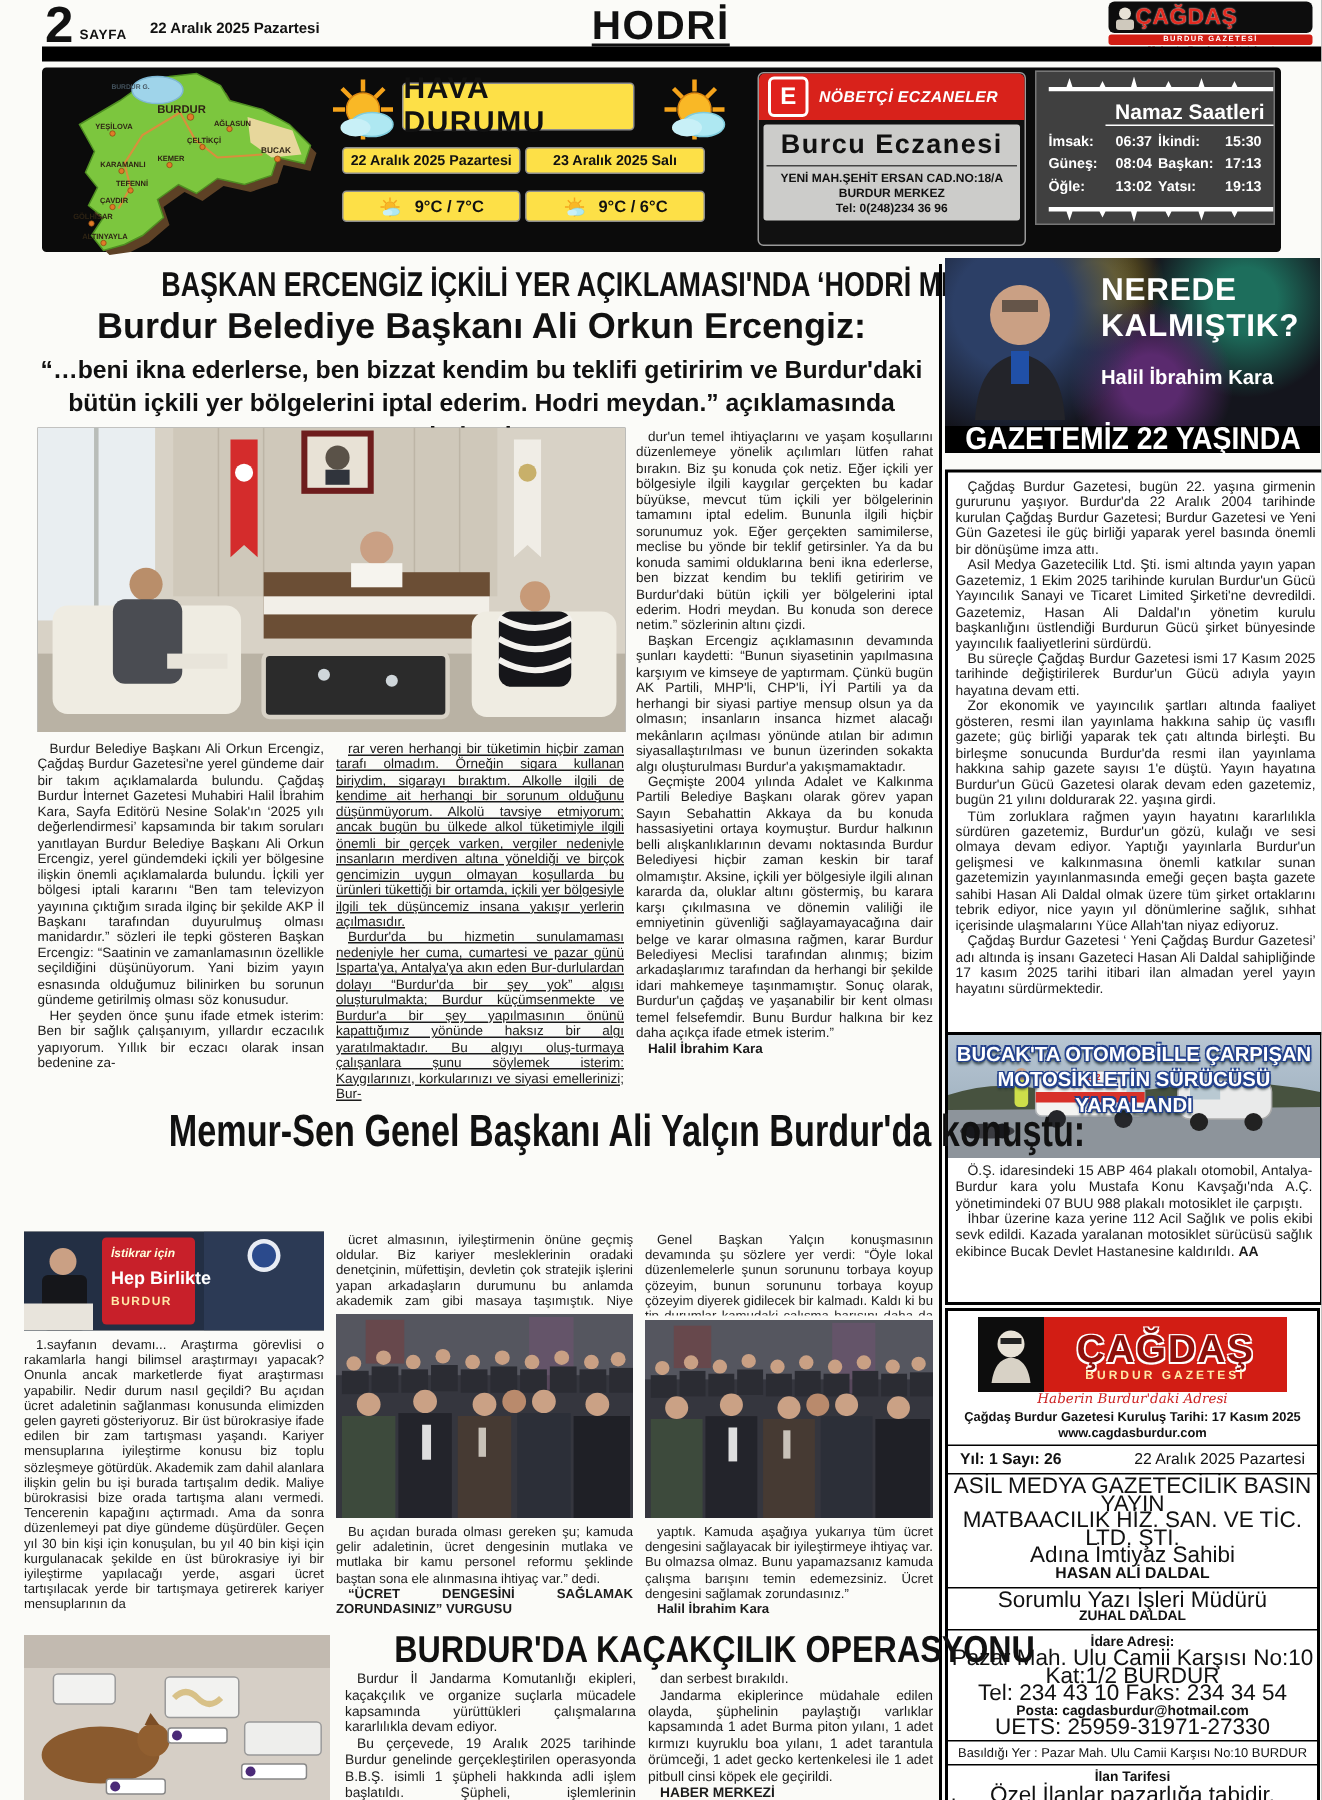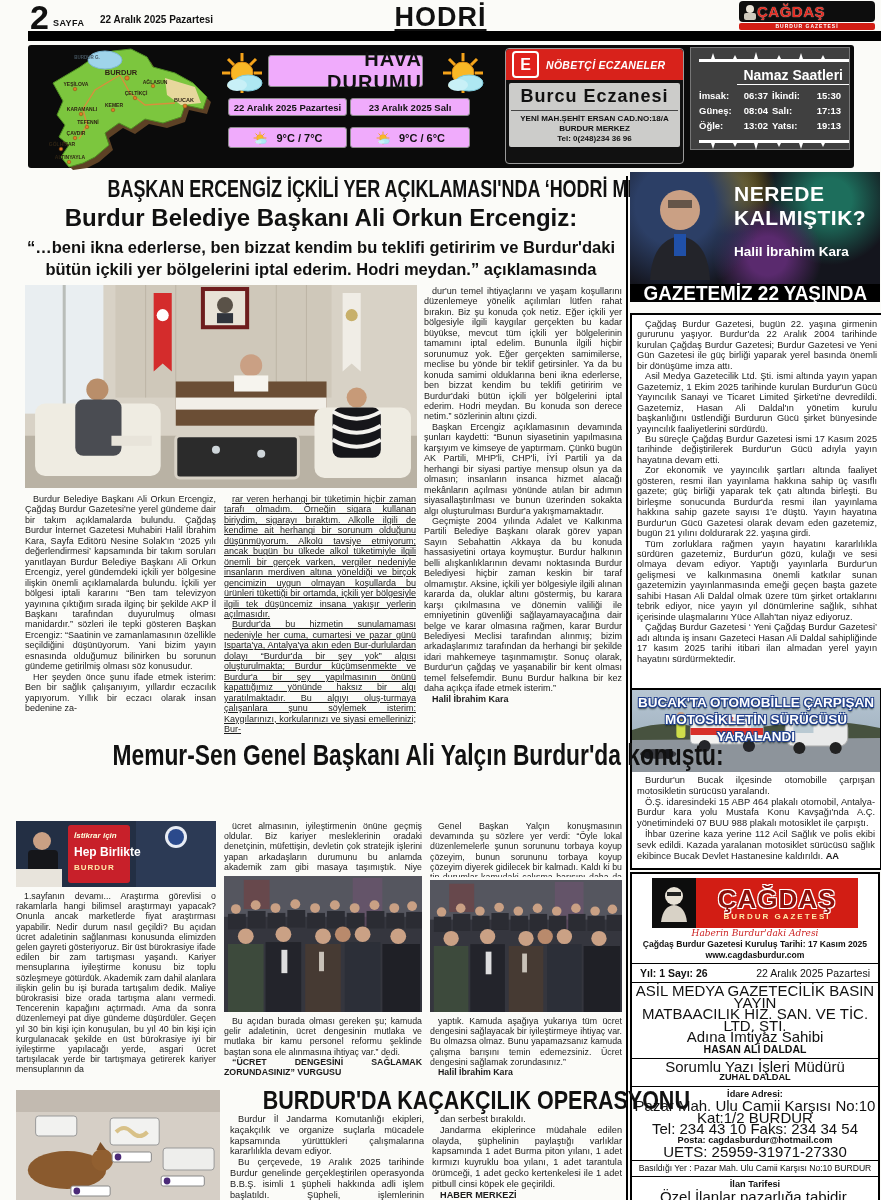--- a/index.html
+++ b/index.html
@@ -20,21 +20,21 @@
   .minilogo{width:136px;height:34px;}
   .minilogo .blk{background:#0d0d0d;border-radius:4px;height:21px;display:flex;align-items:center;padding:0 4px;}
   .minilogo .cagdas{color:#e22b21;font-weight:900;font-size:15px;letter-spacing:.5px;
        text-shadow:0 0 1px #fff;}
   .minilogo .redbar{background:#d21d14;height:7px;margin-top:1px;border-radius:2px;
        color:#fff;font-size:5px;font-weight:bold;text-align:center;line-height:7px;letter-spacing:1px;}
   .minilogo .tag{font-size:6px;color:#c22;font-style:italic;text-align:center;line-height:7px;
        font-family:"DejaVu Serif",serif;}
   
   .infoband{background:#0b0b0b;border-radius:3px;}
-  .graybox{background:#f0abfc;border:1px solid #8d8d8d;border-radius:3px;color:#111;text-align:right;}
+  .graybox{background:#fde047;border:1px solid #8d8d8d;border-radius:3px;color:#111;}
   .hava-title{font-size:20px;font-weight:900;letter-spacing:1px;display:flex;align-items:center;justify-content:center;}
   .datebox{font-size:9.5px;font-weight:bold;display:flex;align-items:center;justify-content:center;}
   .tempbox{font-size:11px;font-weight:bold;display:flex;align-items:center;justify-content:center;gap:8px;}
   .pharm{background:#111;border:1px solid #9a9a9a;border-radius:4px;}
   .pharm-head{background:#d8221b;border-radius:4px 4px 0 0;height:31px;display:flex;align-items:center;gap:7px;padding:0 6px;}
   .eczE{width:23px;height:23px;background:#e0211c;border:2px solid #fff;border-radius:4px;color:#fff;
         font-weight:900;font-size:16px;display:flex;align-items:center;justify-content:center;}
   .pharm-head span{color:#fff;font-weight:bold;font-style:italic;font-size:10.5px;letter-spacing:.3px;}
   .pharm-body{background:#ccccca;margin:3px;border-radius:2px;text-align:center;padding:3px 2px;}
   .pharm-name{font-size:18px;font-weight:900;letter-spacing:1px;border-bottom:1.5px solid #444;padding-bottom:3px;margin-bottom:3px;}
@@ -259,21 +259,21 @@
           </div>
         <div class="prayer-row">
             <span>İkindi:</span>
             <span>15:30</span>
           </div>
         <div class="prayer-row">
             <span>Güneş:</span>
             <span>08:04</span>
           </div>
         <div class="prayer-row">
-            <span>Salı:</span>
+            <span>Başkan:</span>
             <span>17:13</span>
           </div>
         <div class="prayer-row">
             <span>Öğle:</span>
             <span>13:02</span>
           </div>
         <div class="prayer-row">
             <span>Yatsı:</span>
             <span>19:13</span>
           </div>
@@ -390,21 +390,20 @@
         <rect x="44" y="30" width="9" height="18" rx="3" fill="#cede4a"></rect>
           <circle cx="48.5" cy="26" r="4" fill="#caa084"></circle>
       </svg>
       <span class="abs" style="left:92px;top:26px;font-size:6px;font-weight:bold;color:#d8312a;">112</span>
     </div>
     <div class="bucak-head" style="top:4px;">
       <div>BUCAK'TA OTOMOBİLLE ÇARPIŞAN</div>
       <div>MOTOSİKLETİN SÜRÜCÜSÜ YARALANDI</div>
     </div>
     <div class="abs jt" style="left:5px;top:85px;width:238px;height:90px;font-size:9.3px;line-height:10.8px;">
-      <p>Burdur'un Bucak ilçesinde otomobille çarpışan motosikletin sürücüsü yaralandı.</p>
       <p>Ö.Ş. idaresindeki 15 ABP 464 plakalı otomobil, Antalya-Burdur kara yolu Mustafa Konu Kavşağı'nda A.Ç. yönetimindeki 07 BUU 988 plakalı motosiklet ile çarpıştı.</p>
       <p><span>İhbar üzerine kaza yerine 112 Acil Sağlık ve polis ekibi sevk edildi. Kazada yaralanan motosiklet sürücüsü sağlık ekibince Bucak Devlet Hastanesine kaldırıldı.</span> <b>AA</b></p>
     </div>
   </div>
 
   <div class="abs mast" style="left:630px;top:872px;width:246px;height:326px;">
     <div class="mastlogo">
       <div class="jicon">
         <svg width="30" height="38" viewBox="0 0 30 38">
             <circle cx="15" cy="12" r="9" fill="#e8e2d6"></circle>

